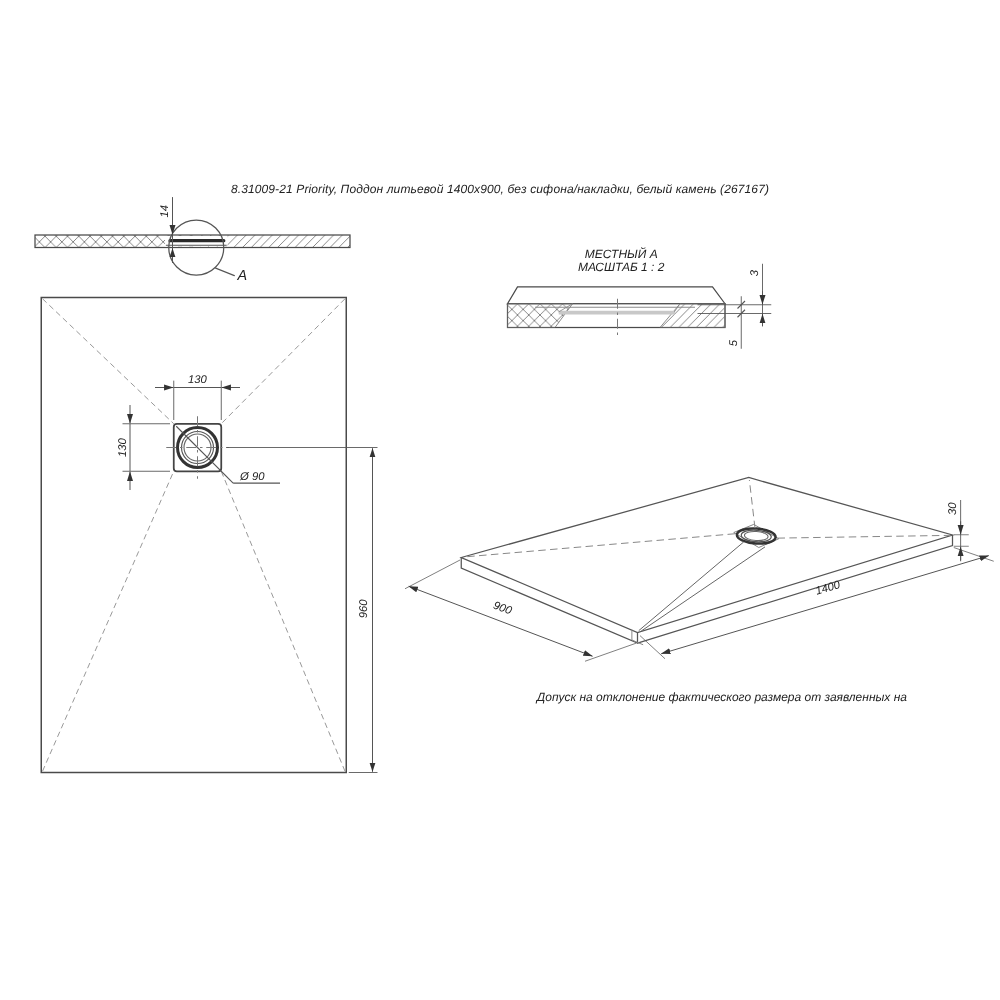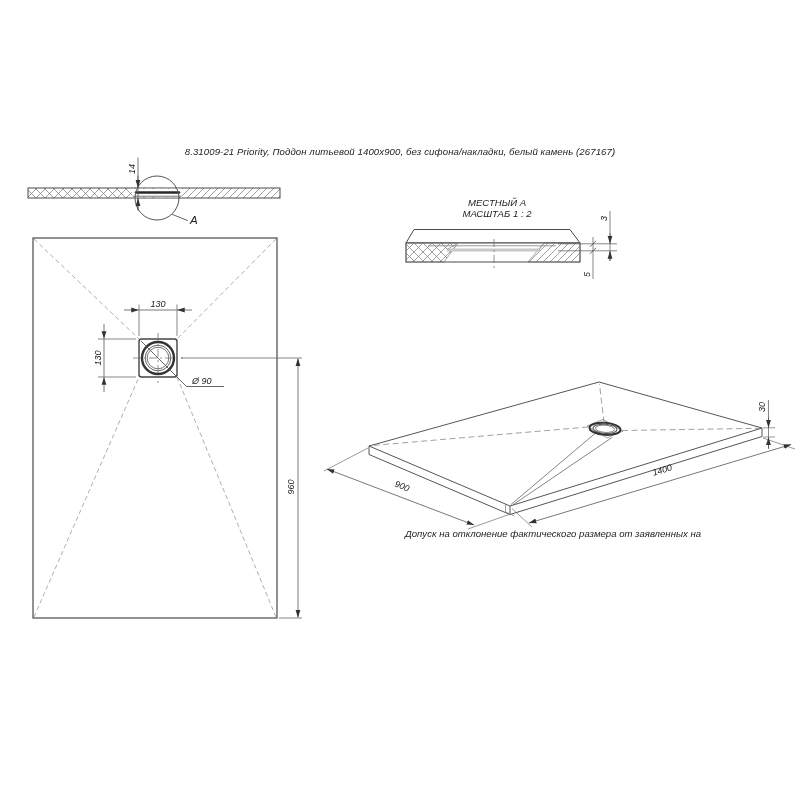--- a/index.html
+++ b/index.html
@@ -1,21 +1,21 @@
 <!DOCTYPE html>
 <html><head>
 <meta charset="utf-8">
 <style>
   html,body{margin:0;padding:0;background:#ffffff;}
   .canvas{position:relative;width:800px;height:800px;background:#ffffff;overflow:hidden;
           font-family:"Liberation Sans",sans-serif;}
   .title{position:absolute;left:0;top:146px;width:800px;text-align:center;
          font-size:9.6px;font-style:italic;color:#222;letter-spacing:0.1px;}
-  .note{position:absolute;left:405px;top:529px;width:345px;
-        font-size:9.6px;font-style:italic;color:#222;line-height:10px;}
+  .note{position:absolute;left:405px;top:554px;width:345px;
+        font-size:9.6px;font-style:italic;color:#222;line-height:10px;text-align:center;}
   .note span{display:block;}
   svg text{font-family:"Liberation Sans",sans-serif;font-style:italic;fill:#222;}
   .dimtxt{font-size:9px;}
   .lbltxt{font-size:11.5px;}
   .viewtxt{font-size:9.6px;}
 </style>
 </head>
 <body>
 
 <div class="canvas">

